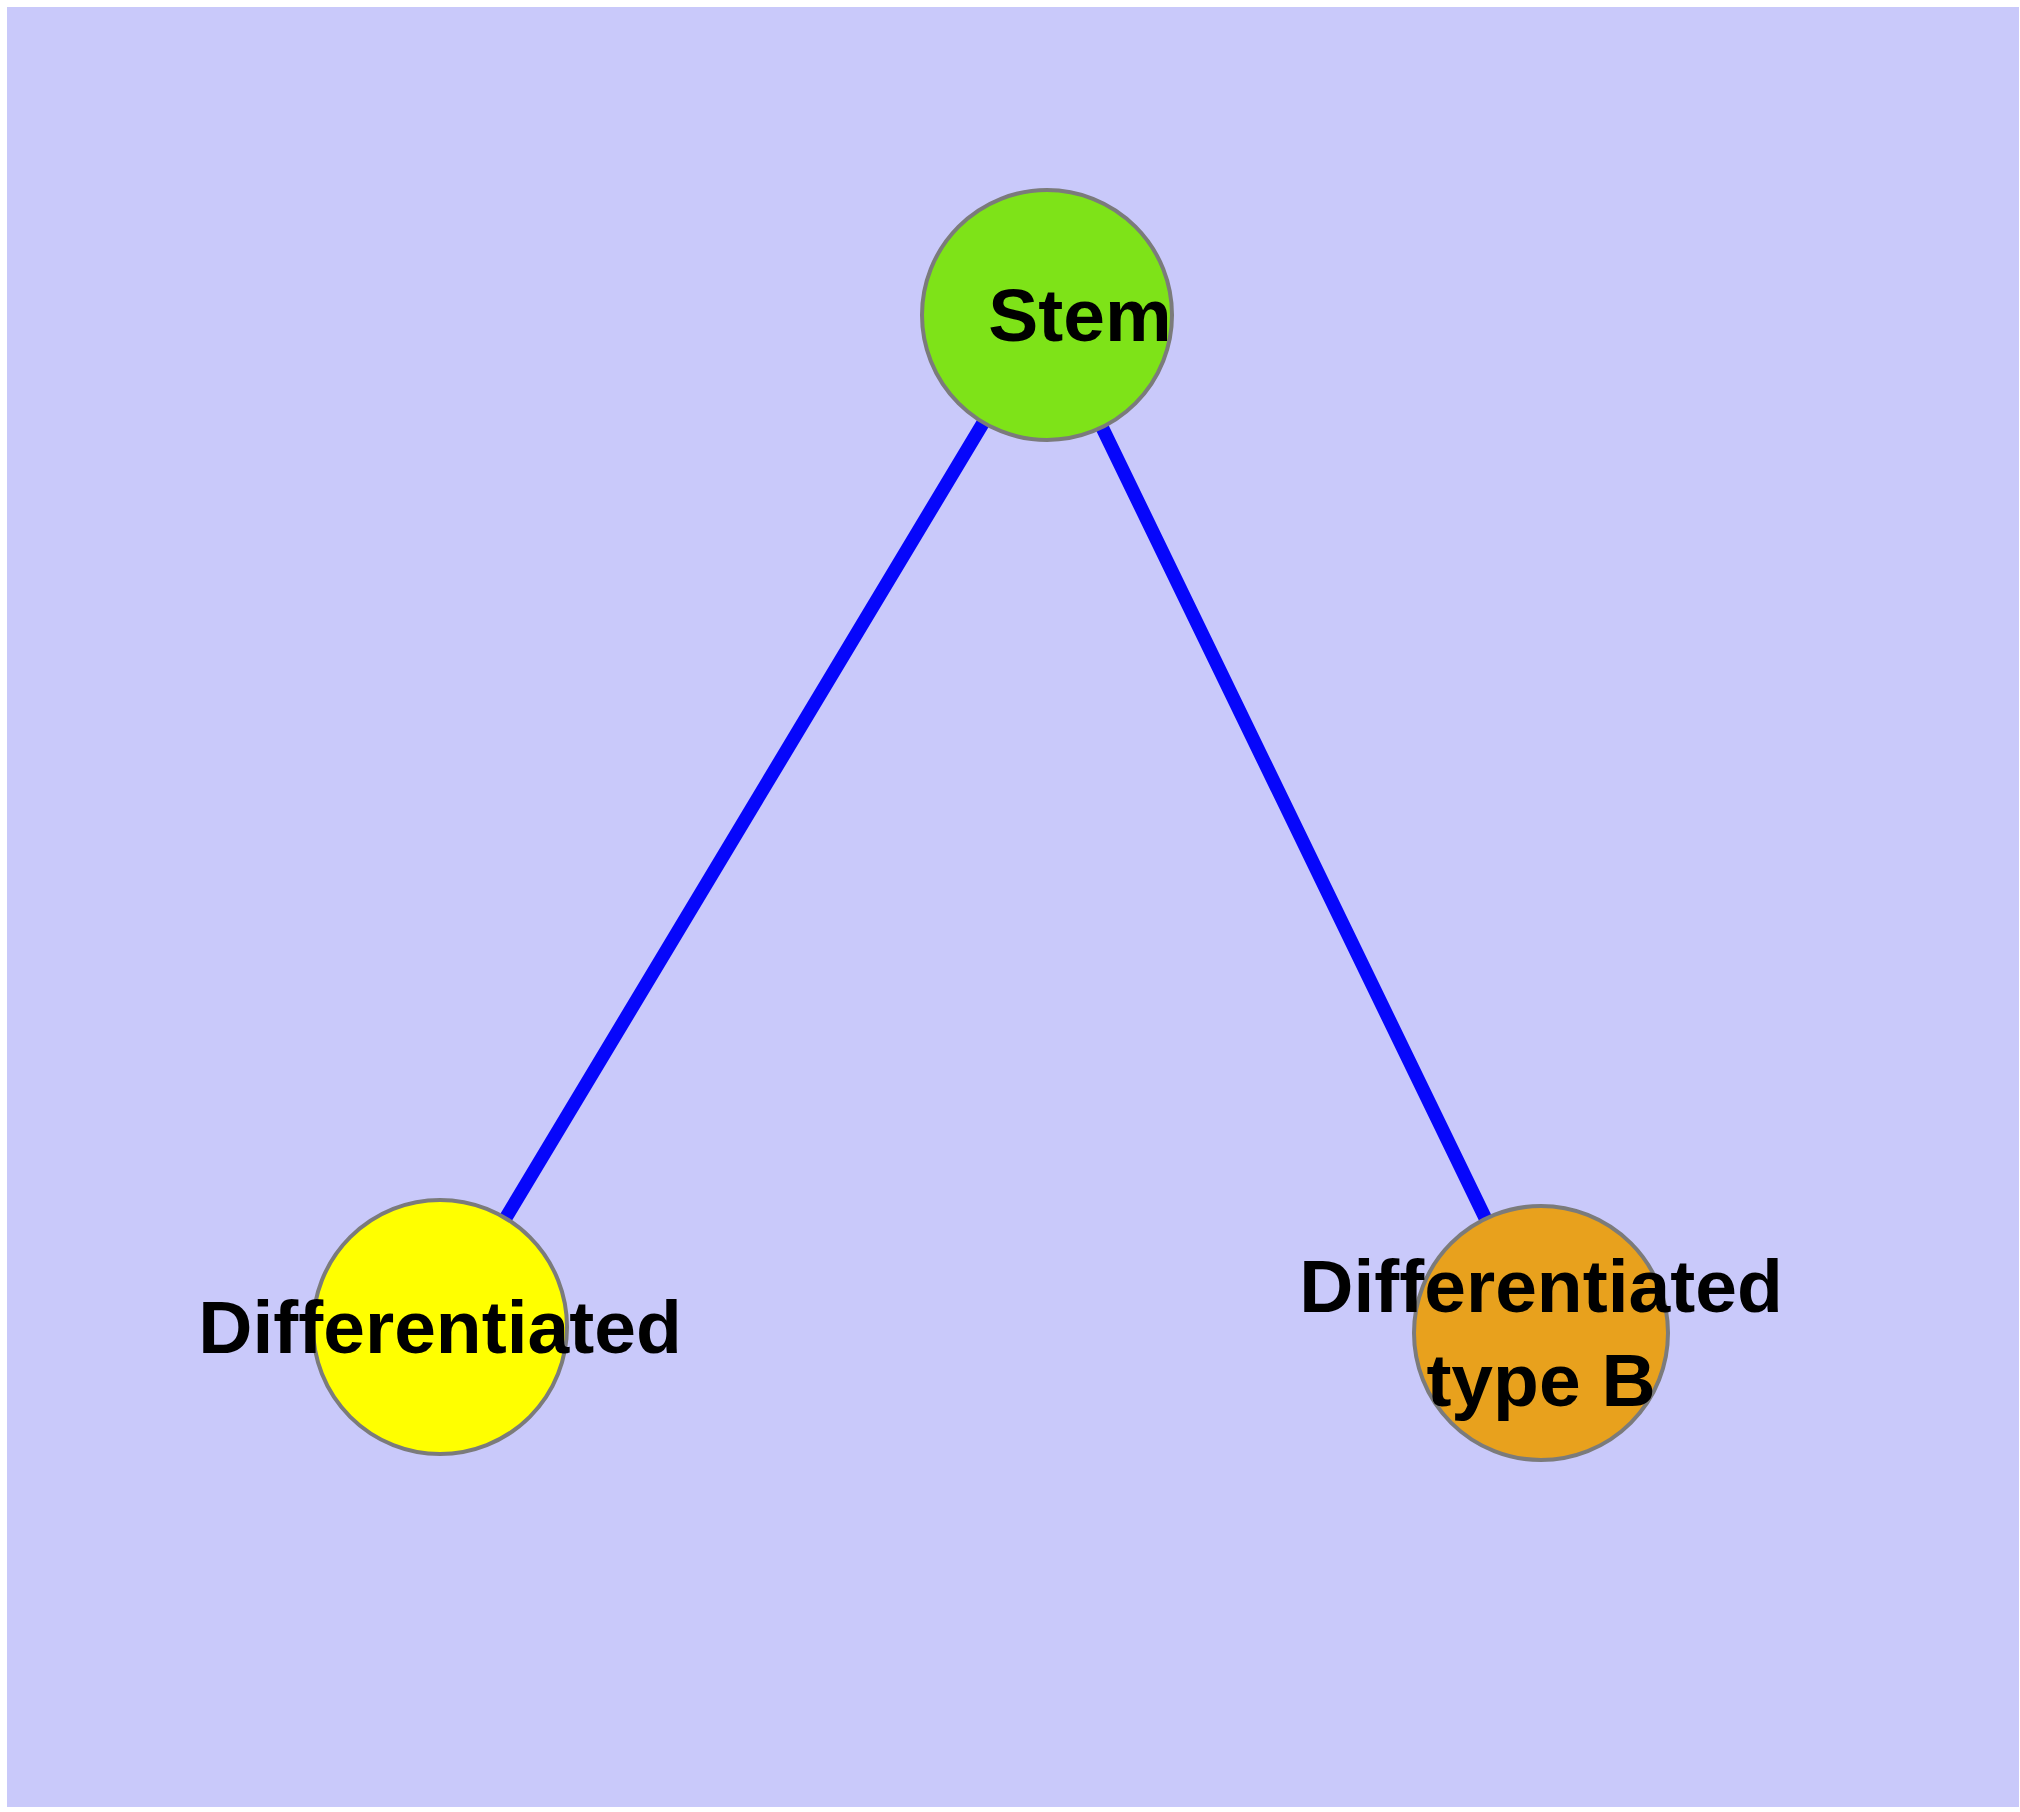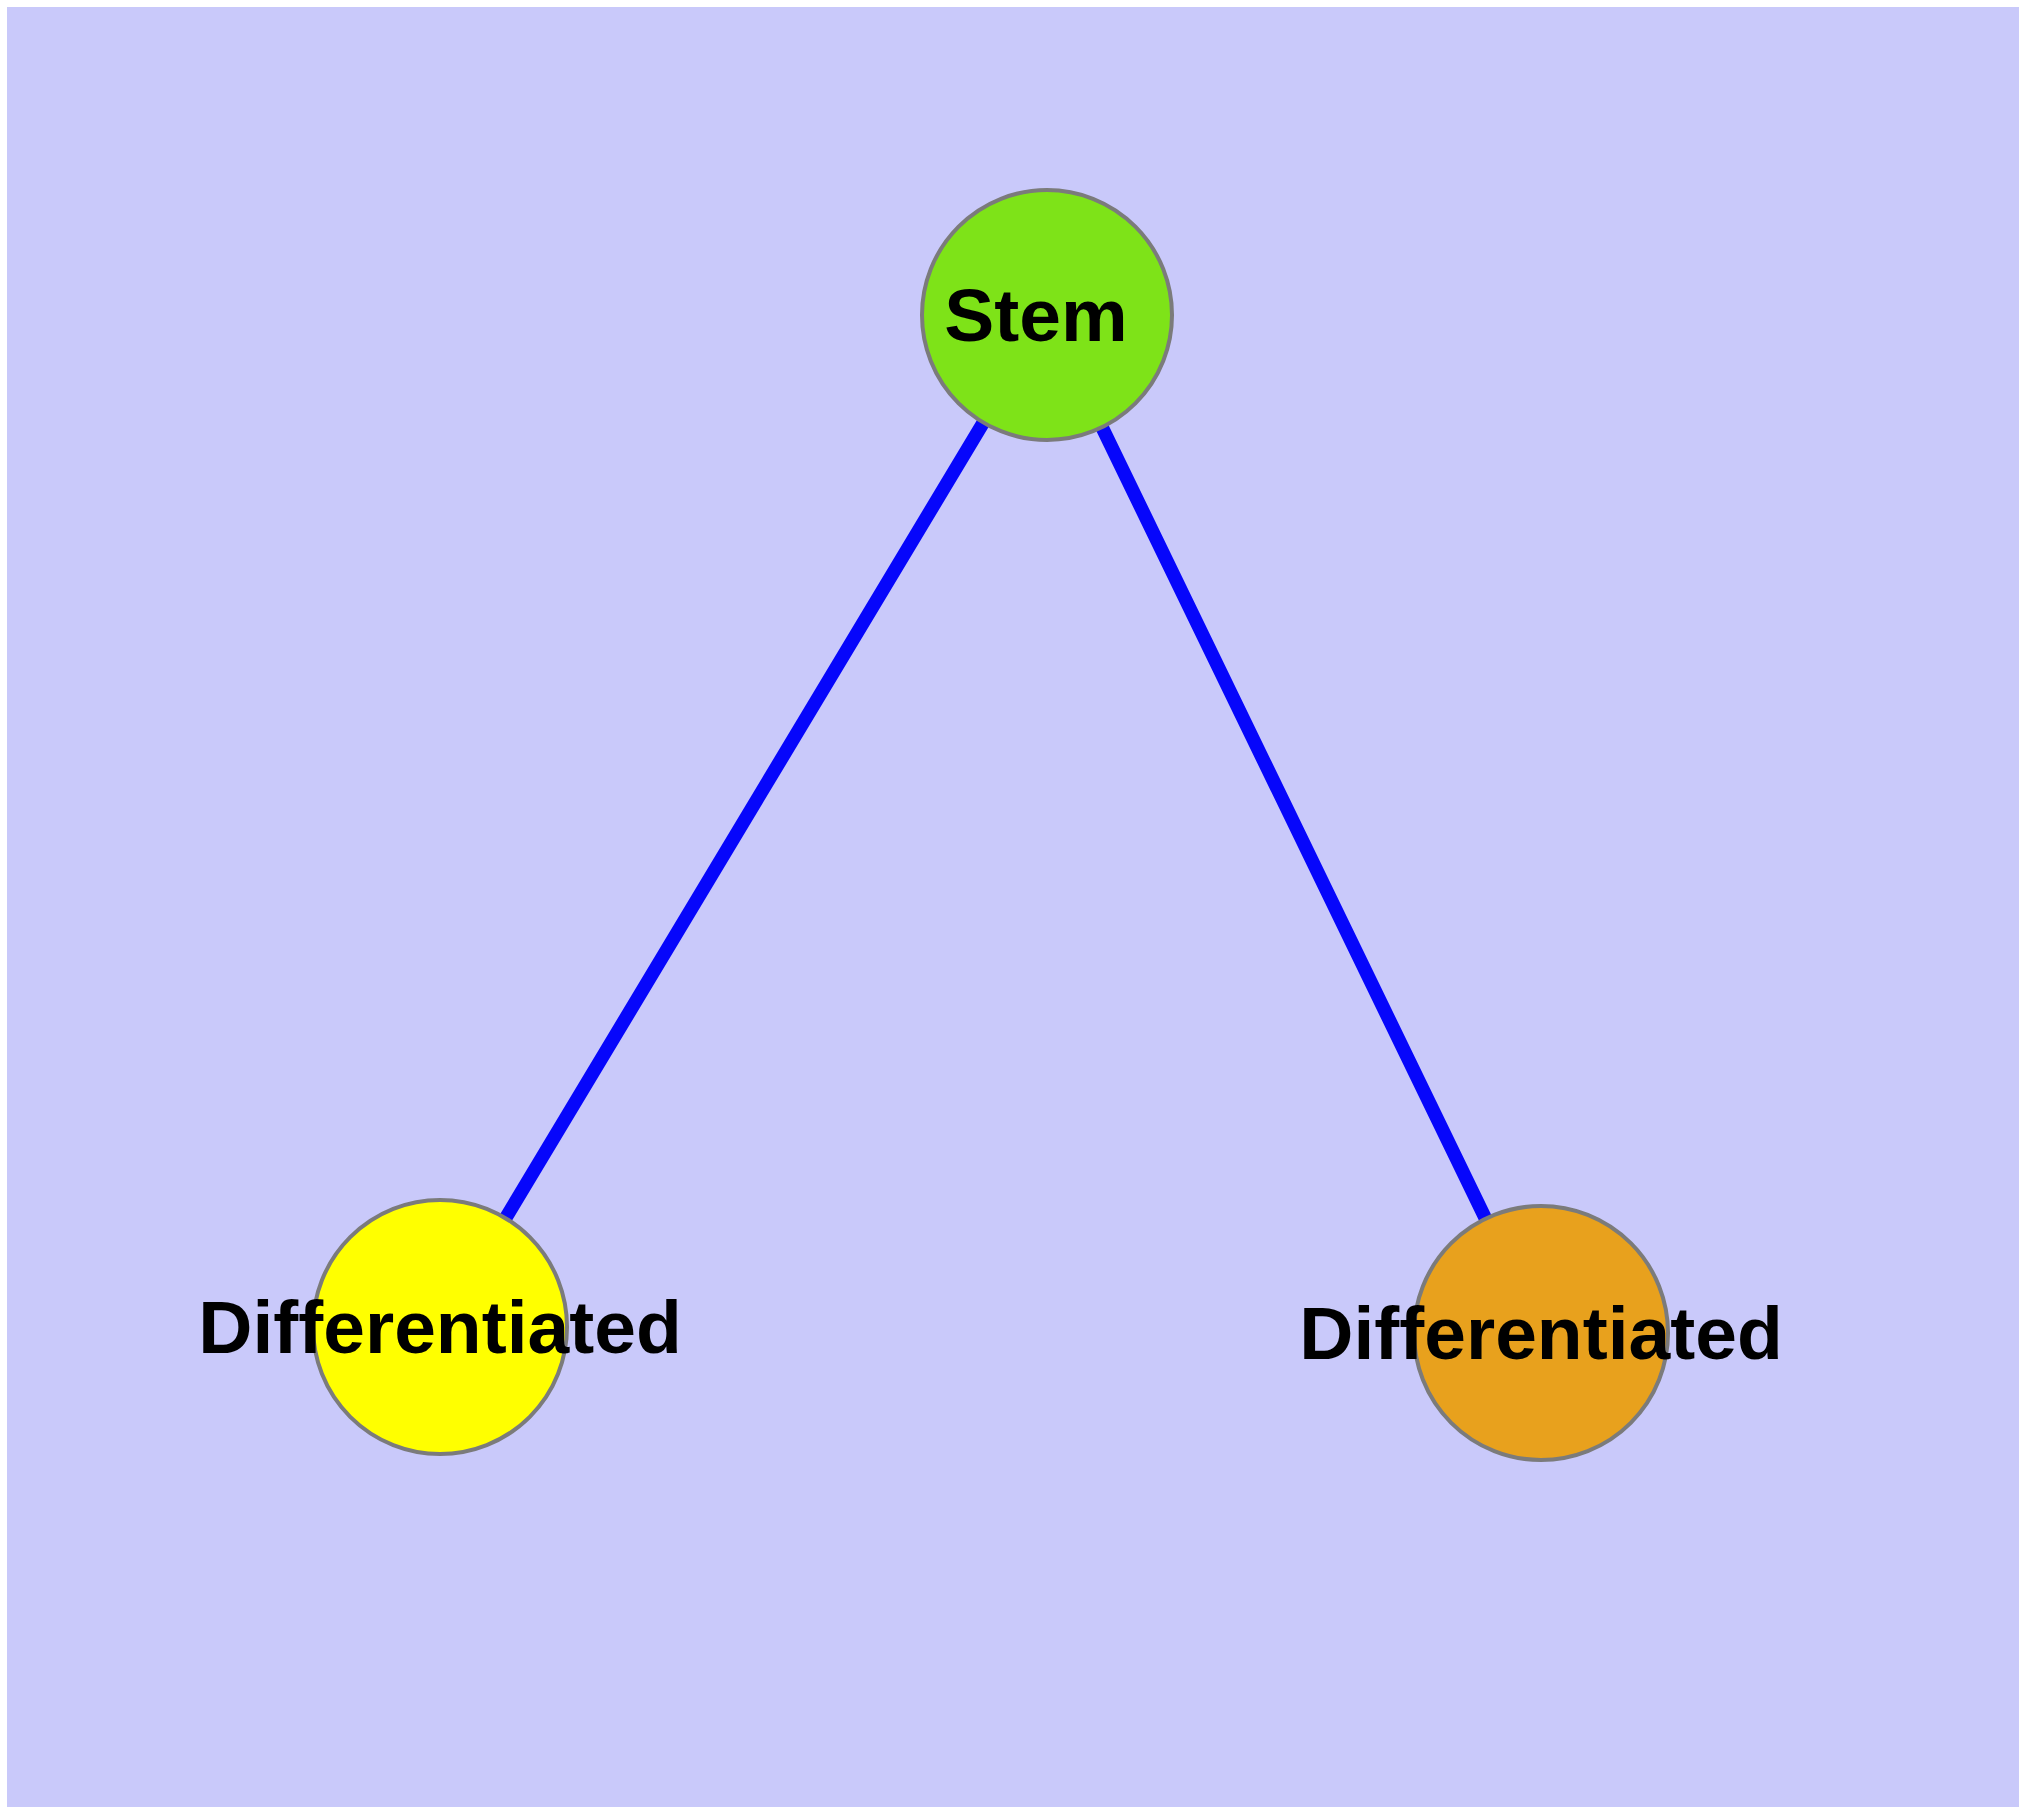--- a/index.html
+++ b/index.html
@@ -55,24 +55,25 @@
 
 <svg class="edge-layer" viewBox="0 0 2384 2138">
   <line stroke-width="16" stroke-linecap="round" x1="1236" y1="372" x2="519" y2="1566" stroke="#0606fb"></line>
   <line stroke-width="16" stroke-linecap="round" x1="1236" y1="372" x2="1818" y2="1573" stroke="#0606fb"></line>
 </svg>
 
 <div class="node-circle" style="left: 920px; top: 188px; width: 254px; height: 254px; background: rgb(126, 227, 24); border-color: rgb(123, 123, 123);"></div>
 <div class="node-circle" style="left: 311px; top: 1198px; width: 258px; height: 258px; background: rgb(255, 255, 0); border-color: rgb(123, 123, 123);"></div>
 <div class="node-circle" style="left: 1412px; top: 1204px; width: 258px; height: 258px; background: rgb(232, 161, 29); border-color: rgb(123, 123, 123);"></div>
 
-<div class="node-label" style="left: 1036px; top: 315px; color: rgb(0, 0, 0);">
+<div class="node-label" style="left: 1080px; top: 315px; color: rgb(0, 0, 0);">
   <div>Stem</div>
 </div>
 
 <div class="node-label" style="left: 440px; top: 1327px; color: rgb(0, 0, 0);">
   <div>Differentiated</div>
 </div>
 
 <div class="node-label" style="left: 1541px; top: 1333px; color: rgb(0, 0, 0);">
   <div>Differentiated</div>
+  <div>type B</div>
 </div>
 
 
 </body></html>

